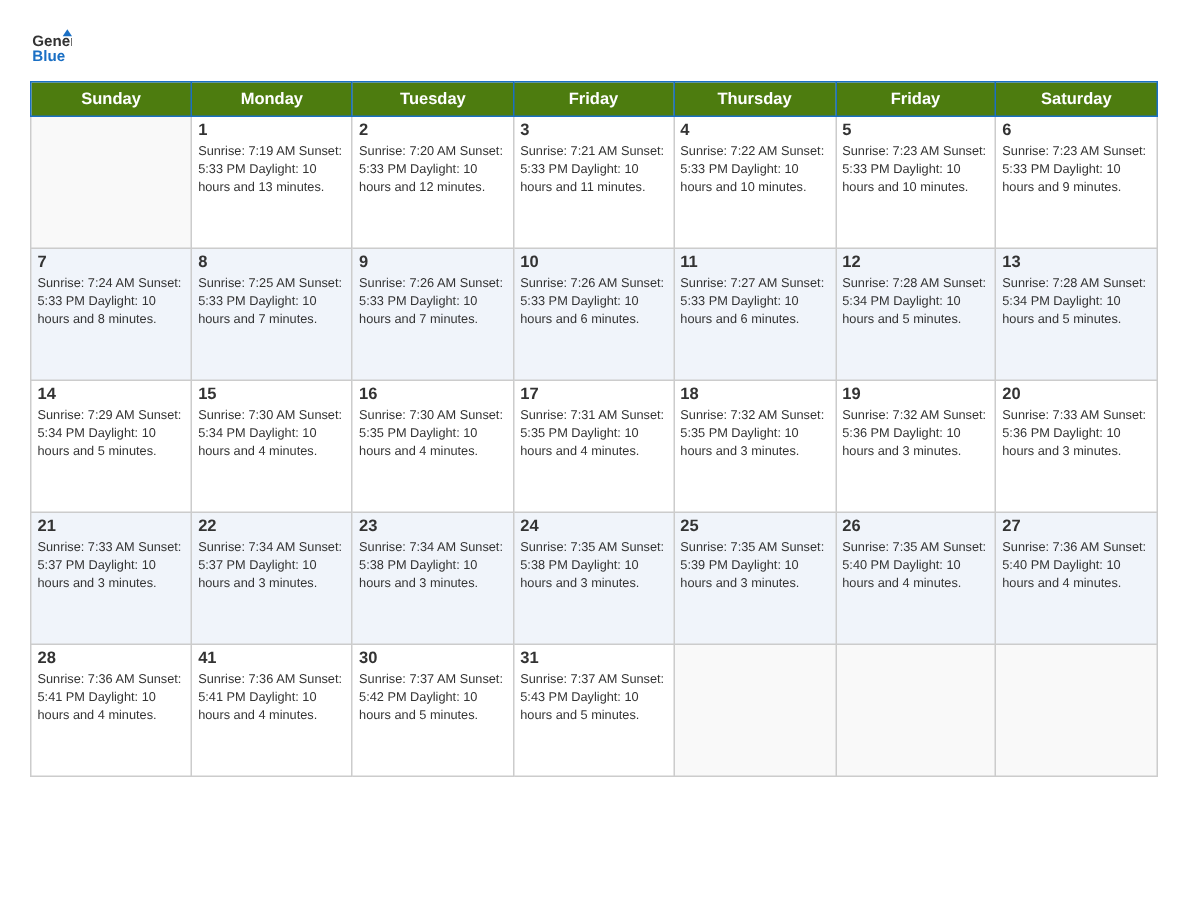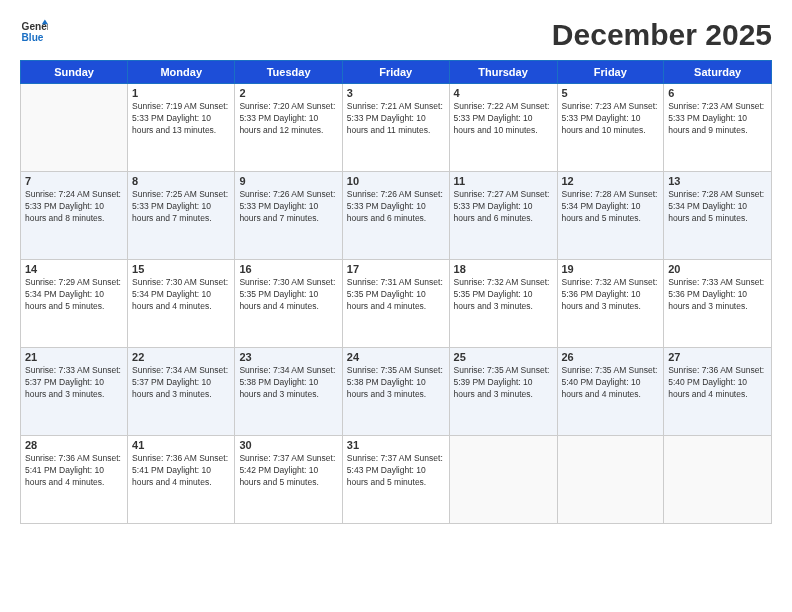--- a/index.html
+++ b/index.html
@@ -41,21 +41,21 @@
     .subtitle {
       font-size: 13px;
       color: #333;
     }
     .calendar {
       width: 100%;
       border-collapse: collapse;
       font-size: 9px;
     }
     .calendar th {
-      background-color: #1d4ed8;
+      background-color: #4d7c0f;
       color: #fff;
       text-align: center;
       padding: 5px 3px;
       font-size: 11px;
       border: 1px solid #1a6fc4;
     }
     .calendar td {
       border: 1px solid #ccc;
       vertical-align: top;
       padding: 3px 4px;
@@ -87,21 +87,20 @@
 <div class="page">
   <div class="header">
     <div class="logo">
       <svg class="logo-icon" viewBox="0 0 36 36">
         <text x="2" y="16" font-size="13" font-weight="bold" fill="#333" font-family="Arial">General</text>
         <text x="2" y="29" font-size="13" font-weight="bold" fill="#1a6fc4" font-family="Arial">Blue</text>
         <polygon points="28,8 36,8 32,2" fill="#1a6fc4"></polygon>
       </svg>
     </div>
     <div class="title-block">
-      <div class="month-title">December 2025</div>
     </div>
   </div>
 
   <table class="calendar">
     <thead>
       <tr>
         <th>Sunday</th>
         <th>Monday</th>
         <th>Tuesday</th>
         <th>Friday</th>

